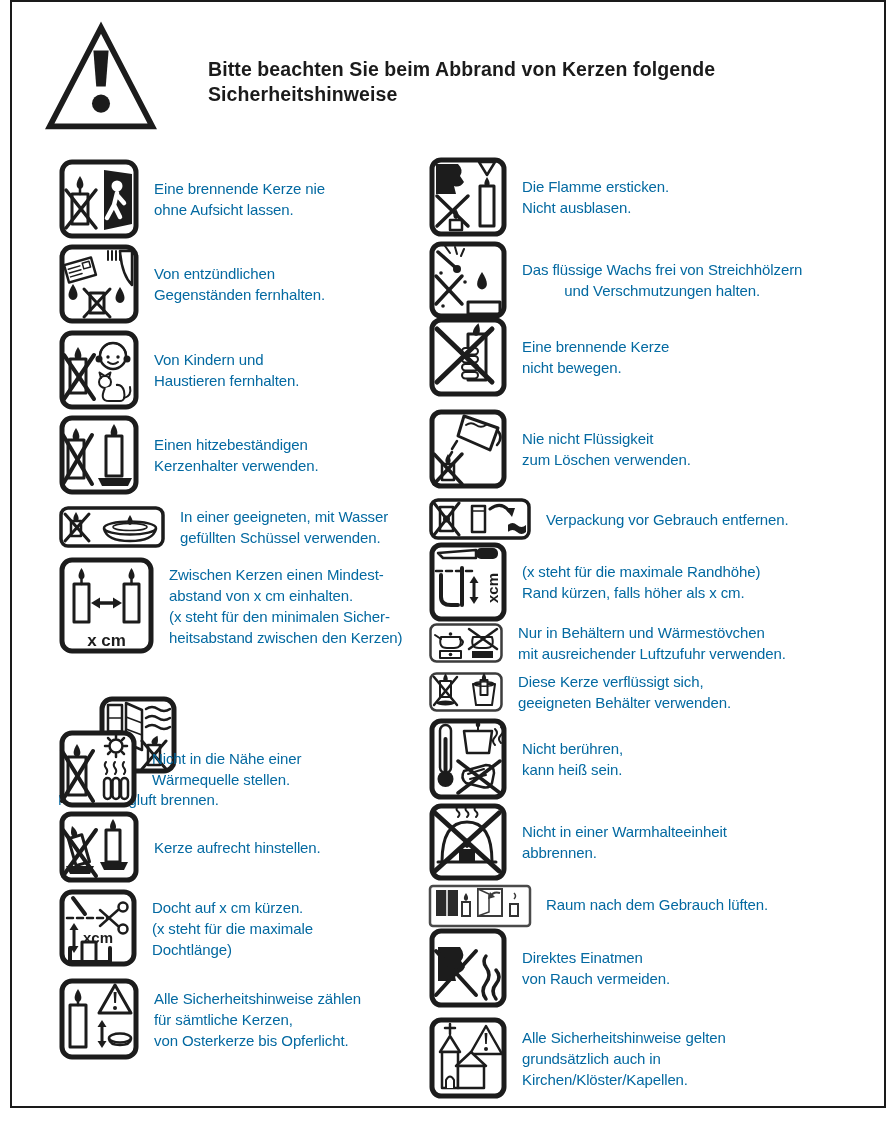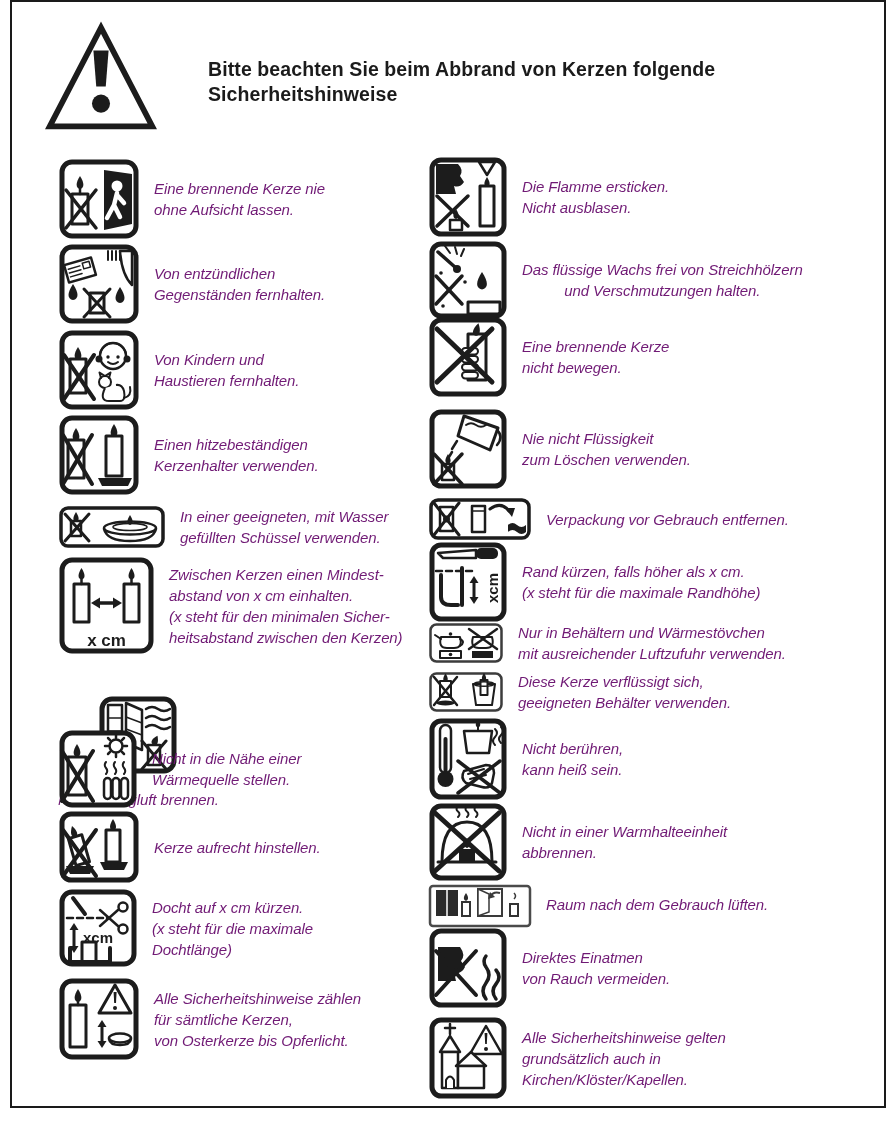--- a/index.html
+++ b/index.html
@@ -2,21 +2,21 @@
 <html><head>
 <meta charset="utf-8">
 <style>
   html,body{margin:0;padding:0;background:#fff;}
   body{width:892px;height:1125px;position:relative;font-family:"Liberation Sans",sans-serif;color:#1e1e1e;overflow:hidden;}
   .frame{position:absolute;left:10px;top:0;width:872px;height:1104px;border:2.5px solid #1a1a1a;background:#fff;}
   .smudge{position:absolute;background:#f6f6f6;border-radius:18px;}
   .hdr-tri{position:absolute;left:44px;top:20px;}
   .title{position:absolute;left:208px;top:57px;font-size:19.5px;font-weight:bold;line-height:25px;color:#1b1b1b;letter-spacing:.1px;}
   .item{position:absolute;display:flex;align-items:center;gap:14px;}
-  .item .txt{font-size:15px;line-height:21px;color:#701a75;letter-spacing:-.1px;font-style:italic;}
+  .item .txt{font-size:15px;line-height:21px;color:#0369a1;letter-spacing:-.1px;}
   .item .txt span{display:block;}
   .ic{flex:none;display:block;}
   
   .bd{fill:#fff;stroke:#1c1c1c;stroke-width:5;}
   .bd4{fill:#fff;stroke:#1c1c1c;stroke-width:3.5;}
   .bd3{fill:#fff;stroke:#3c3c3c;stroke-width:2.5;}
   .o15{fill:none;stroke:#1c1c1c;stroke-width:1.5;stroke-linecap:round;stroke-linejoin:round;}
   .o2{fill:none;stroke:#1c1c1c;stroke-width:2;stroke-linecap:round;stroke-linejoin:round;}
   .o25{fill:none;stroke:#1c1c1c;stroke-width:2.5;stroke-linecap:round;stroke-linejoin:round;}
   .o3{fill:none;stroke:#1c1c1c;stroke-width:3;stroke-linecap:round;stroke-linejoin:round;}
@@ -392,22 +392,22 @@
     <rect class="f" x="48" y="7" width="22" height="11" rx="5"></rect>
     <line class="o25" x1="8" y1="30" x2="44" y2="30" stroke-dasharray="6 4"></line>
     <path class="o4" d="M13 34 V56 Q13 64 23 64 H30"></path>
     <line class="o4" x1="34" y1="27" x2="34" y2="64"></line>
     <line class="o3" x1="46" y1="40" x2="46" y2="58"></line>
     <polygon class="f" points="46,35 41.5,42 50.5,42"></polygon>
     <polygon class="f" points="46,63 41.5,56 50.5,56"></polygon>
     <text class="lbl" font-size="15" text-anchor="middle" transform="rotate(-90 65 47)" x="65" y="52">xcm</text>
   </svg>
   <div class="txt">
+    <span>(x steht für die maximale Randhöhe)</span>
     <span>Rand kürzen, falls höher als x cm.</span>
-    <span>(x steht für die maximale Randhöhe)</span>
   </div>
 </div>
 
 <div class="item" style="left:428px;top:622px;">
   <svg class="ic" width="76" height="42" viewBox="0 0 76 42">
     <rect class="bd3" x="2.5" y="2.5" width="71" height="37" rx="6" stroke="#1c1c1c"></rect>
     <path class="w2" d="M13 15 Q10 26 19 26 L26 26 Q35 26 32 15 Z"></path>
     <path class="o2" d="M13 17 L7 13"></path>
     <path class="o2" d="M32 17 q6 3 0 7"></path>
     <circle class="f" cx="22.5" cy="12" r="1.8"></circle>

